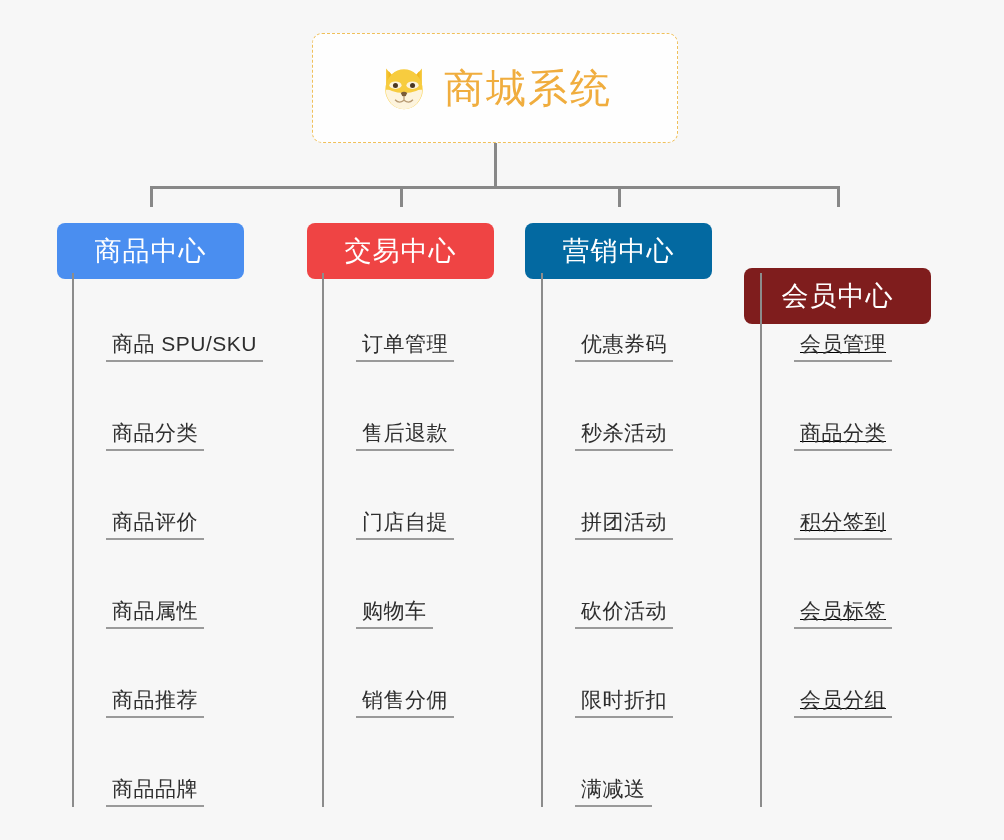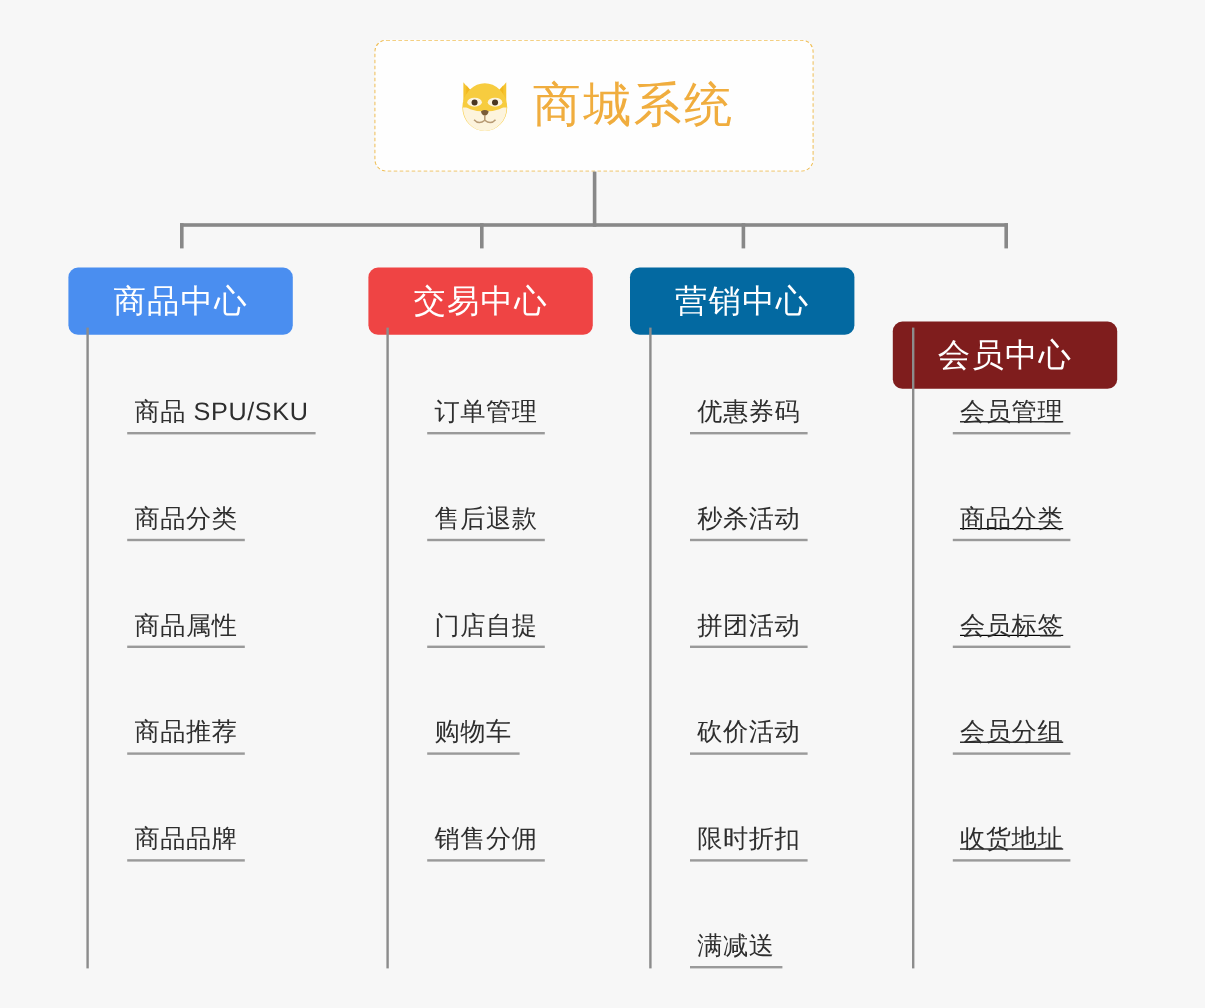--- a/index.html
+++ b/index.html
@@ -164,20 +164,23 @@
 
   <div class="leaf-col" style="left:72px;">
     <div class="leaf-spine" style="height:534px;"></div>
     <div class="leaf-item">
         <span class="leaf-text-wrap"><span class="leaf-text">商品 SPU/SKU</span></span>
       </div>
     <div class="leaf-item">
         <span class="leaf-text-wrap"><span class="leaf-text">商品分类</span></span>
       </div>
     <div class="leaf-item">
+        <span class="leaf-text-wrap"><span class="leaf-text">商品评价</span></span>
+      </div>
+    <div class="leaf-item">
         <span class="leaf-text-wrap"><span class="leaf-text">商品属性</span></span>
       </div>
     <div class="leaf-item">
         <span class="leaf-text-wrap"><span class="leaf-text">商品推荐</span></span>
       </div>
     <div class="leaf-item">
         <span class="leaf-text-wrap"><span class="leaf-text">商品品牌</span></span>
       </div>
   </div>
 
@@ -224,23 +227,23 @@
 
   <div class="leaf-col" style="left:760px;text-decoration:underline;">
     <div class="leaf-spine" style="height:534px;"></div>
     <div class="leaf-item">
         <span class="leaf-text-wrap"><span class="leaf-text">会员管理</span></span>
       </div>
     <div class="leaf-item">
         <span class="leaf-text-wrap"><span class="leaf-text">商品分类</span></span>
       </div>
     <div class="leaf-item">
+        <span class="leaf-text-wrap"><span class="leaf-text">积分签到</span></span>
+      </div>
+    <div class="leaf-item">
         <span class="leaf-text-wrap"><span class="leaf-text">会员标签</span></span>
       </div>
     <div class="leaf-item">
         <span class="leaf-text-wrap"><span class="leaf-text">会员分组</span></span>
       </div>
-    <div class="leaf-item">
-        <span class="leaf-text-wrap"><span class="leaf-text">收货地址</span></span>
-      </div>
   </div>
 
 </div>
 
 </body></html>

